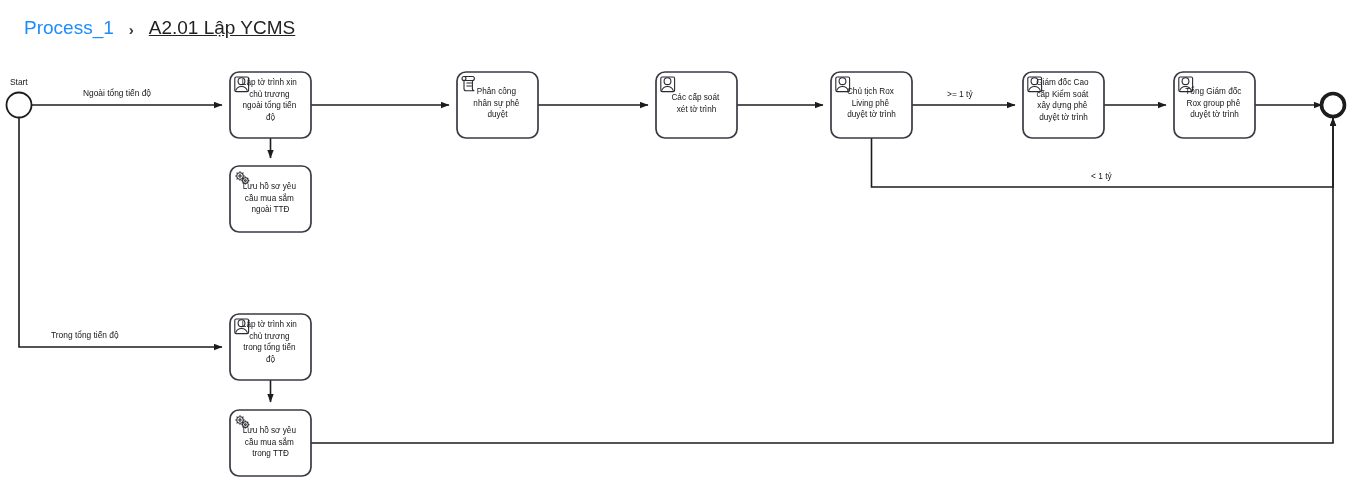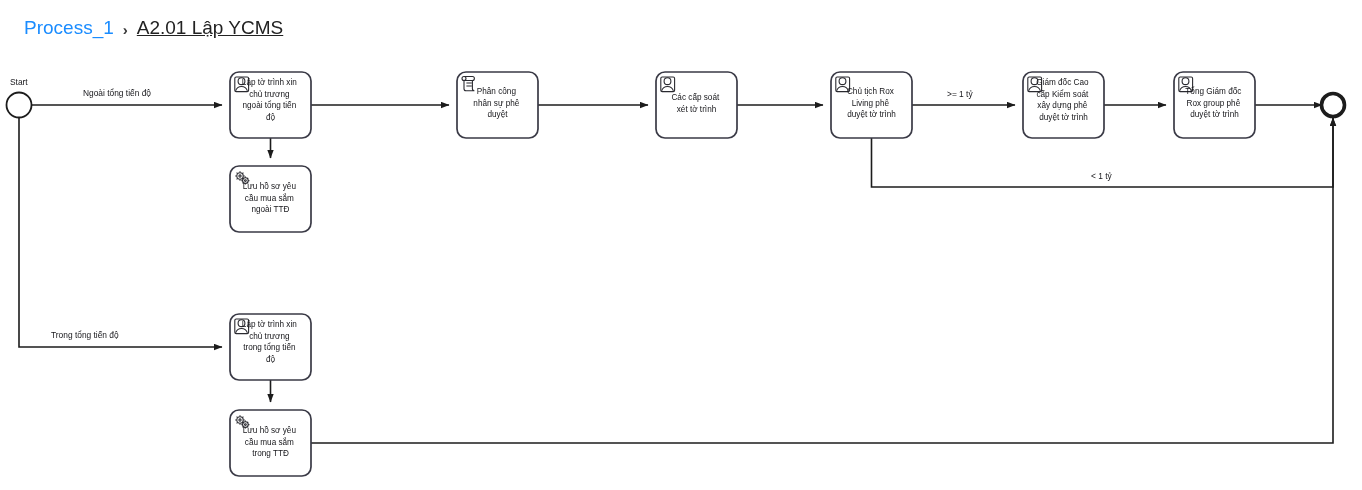--- a/index.html
+++ b/index.html
@@ -17,21 +17,21 @@
     overflow: hidden;
   }
 
   
   #breadcrumb {
     position: absolute;
     left: 24px;
     top: 18px;
     display: flex;
     align-items: flex-end;
-    gap: 9px;
+    gap: 15px;
     font-size: 19px;
     line-height: 1;
     white-space: nowrap;
   }
   #breadcrumb .crumb-link {
     color: #1a8cff;
     text-decoration: none;
     cursor: pointer;
   }
   #breadcrumb .crumb-sep {

